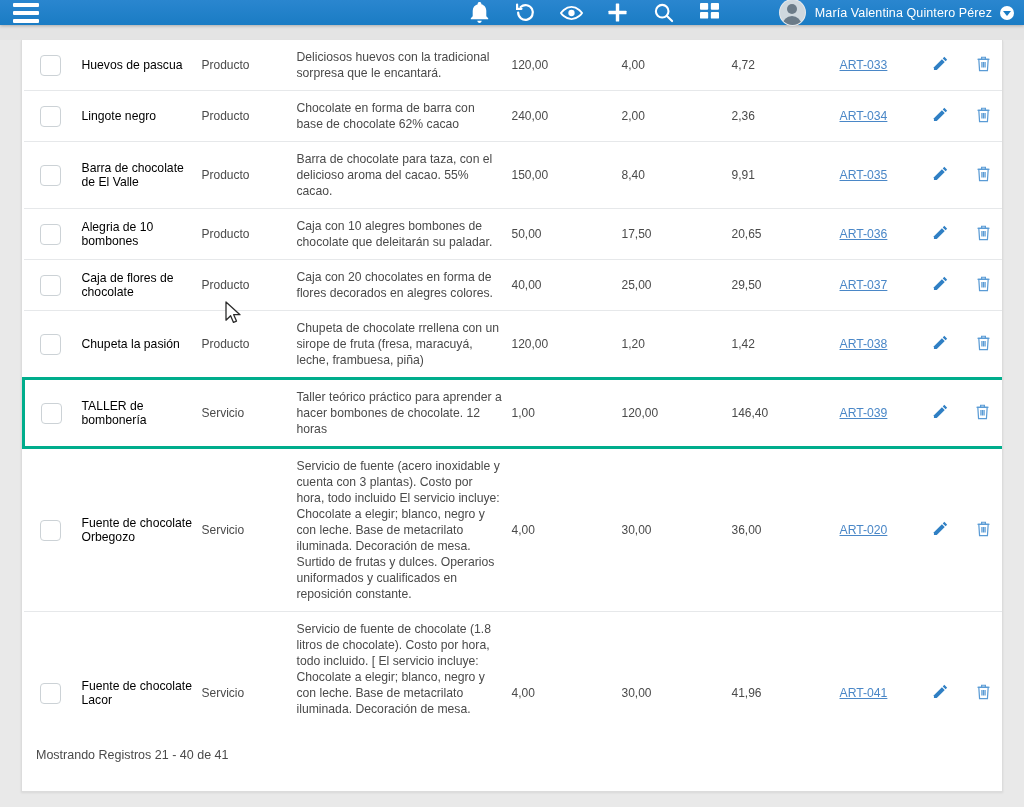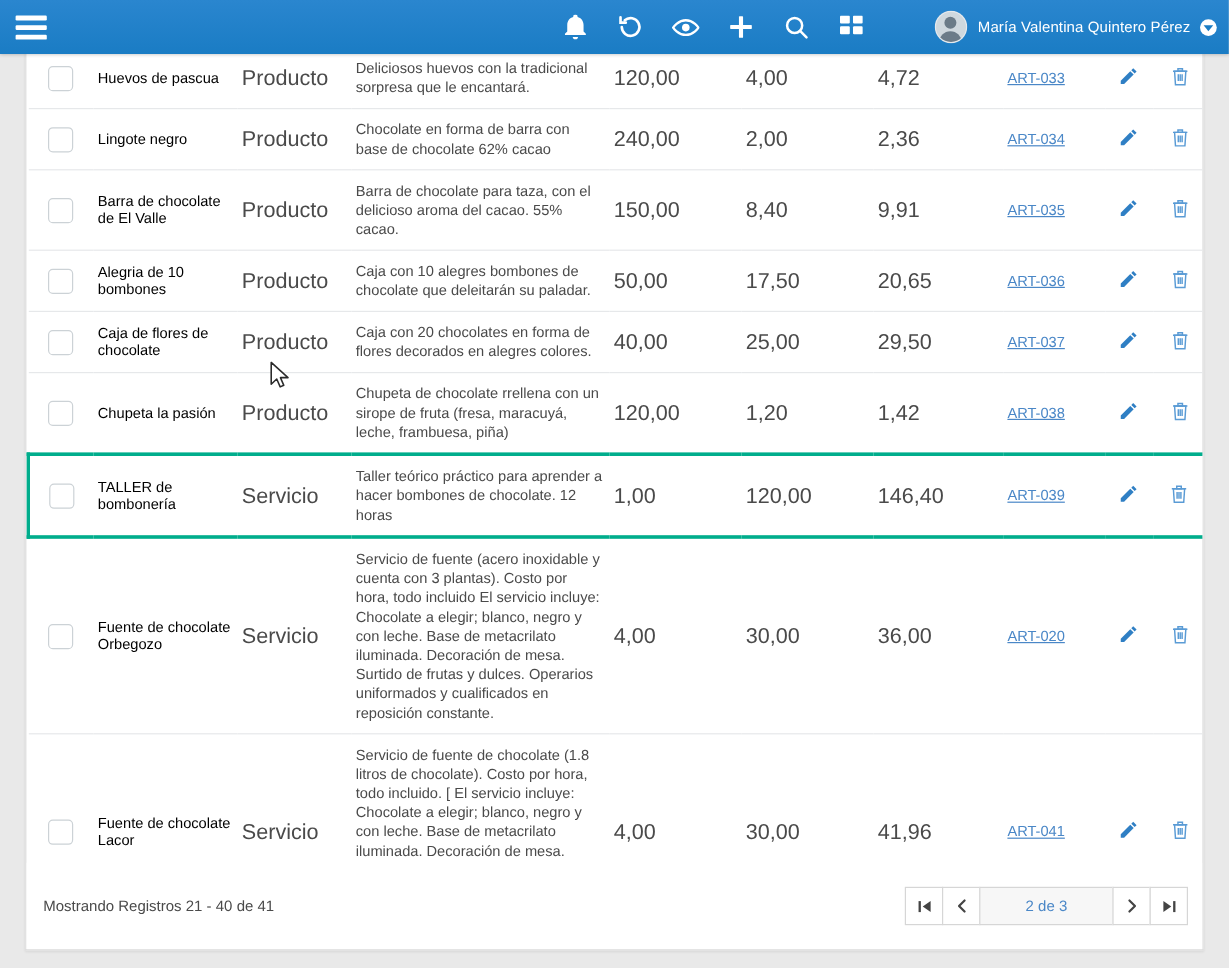--- a/index.html
+++ b/index.html
@@ -7,21 +7,21 @@
     margin: 0; padding: 0;
     width: 1024px; height: 807px;
     overflow: hidden;
     font-family: "Liberation Sans", sans-serif;
   }
   body { background: #e4e4e4; }
 
   
   .topbar {
     position: absolute; top: 0; left: 0;
-    width: 1024px; height: 45px;
+    width: 1024px; height: 25px;
     background: linear-gradient(180deg,#2a86cf 0%, #1a7cc4 100%);
     display: flex; align-items: center;
     box-shadow: 0 1px 3px rgba(0,0,0,.25);
     z-index: 20;
     gap: 40px;
   }
   .hamburger {
     width: 26px; height: 20px;
     margin-left: 13px;
     display: flex; flex-direction: column; justify-content: space-between;
@@ -112,21 +112,21 @@
   .c-edit  { width: 40px; text-align:center; }
   .c-del   { width: 45px; text-align:center; }
 
   .chkbox {
     width: 21px; height: 21px; border: 1px solid #ccd2d6;
     border-radius: 4px; background:#fff; display:inline-block; cursor:pointer;
     vertical-align: middle;
   }
   .link { color:#000000; text-decoration:none; font-size:12.2px; cursor:pointer; }
   .desc { color:#4a4a4a; font-size:12.2px; line-height:16px; }
-  .num  { color:#4a4a4a; font-size:18px; }
+  .num  { color:#4a4a4a; font-size:12px; }
   .reflink { color:#4a87c7; font-size:12.2px; cursor:pointer; }
 
   .icon-btn { cursor:pointer; display:inline-block; line-height:0; }
 
   
   tr.partial td { padding-top:0; padding-bottom:4px; }
   tr.partial .desc { line-height: 13px; }
 
   
   tr.highlight td {
@@ -454,50 +454,20 @@
                   <path d="M6 1.3h4v2.2H6z"></path>
                   <path d="M3 3.5h10l-.8 12H3.8z"></path>
                   <path d="M6.3 6.3v6M8 6.3v6M9.7 6.3v6"></path>
                 </svg></span></td>
           </tr>
         </tbody>
     </table>
 
     <div class="footer">
       <div class="showing">Mostrando Registros 21 - 40 de 41</div>
-      <div class="pager">
-
-        <div class="pg">
-          <svg width="11" height="11" viewBox="0 0 12 12" fill="#444">
-            <rect x="0.5" y="1" width="2.1" height="10"></rect>
-            <path d="M11.5 1L4.3 6l7.2 5z"></path>
-          </svg>
-        </div>
-
-        <div class="pg">
-          <svg width="9" height="12" viewBox="0 0 9 13" fill="none" stroke="#444" stroke-width="2" stroke-linecap="round" stroke-linejoin="round">
-            <path d="M7 1.5L2 6.5l5 5"></path>
-          </svg>
-        </div>
-
-        <div class="pg pg-label">2 de 3</div>
-
-        <div class="pg">
-          <svg width="9" height="12" viewBox="0 0 9 13" fill="none" stroke="#444" stroke-width="2" stroke-linecap="round" stroke-linejoin="round">
-            <path d="M2 1.5l5 5-5 5"></path>
-          </svg>
-        </div>
-
-        <div class="pg">
-          <svg width="11" height="11" viewBox="0 0 12 12" fill="#444">
-            <path d="M0.5 1L7.7 6 .5 11z"></path>
-            <rect x="9.4" y="1" width="2.1" height="10"></rect>
-          </svg>
-        </div>
-      </div>
     </div>
 
     <svg class="cursor" viewBox="0 0 18 24">
       <path d="M1 1l0 18.2 4.6-4.4 2.9 6.6 3-1.3-2.8-6.4 6.3 0z" fill="#fff" stroke="#2b2b2b" stroke-width="1.3" stroke-linejoin="round"></path>
     </svg>
 
   </div>
 </div>
 
 </body></html>

